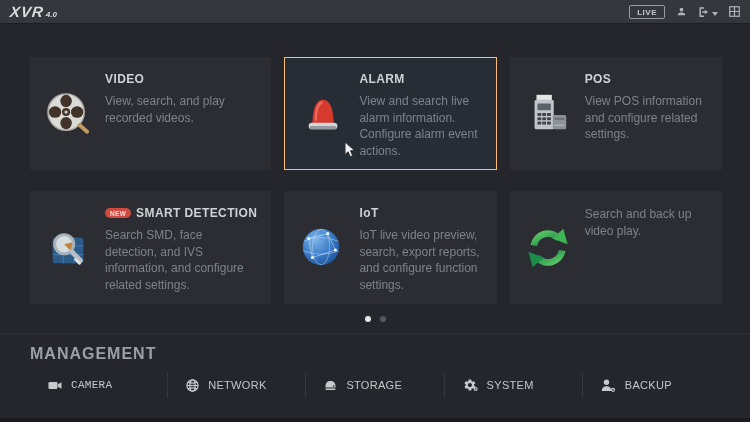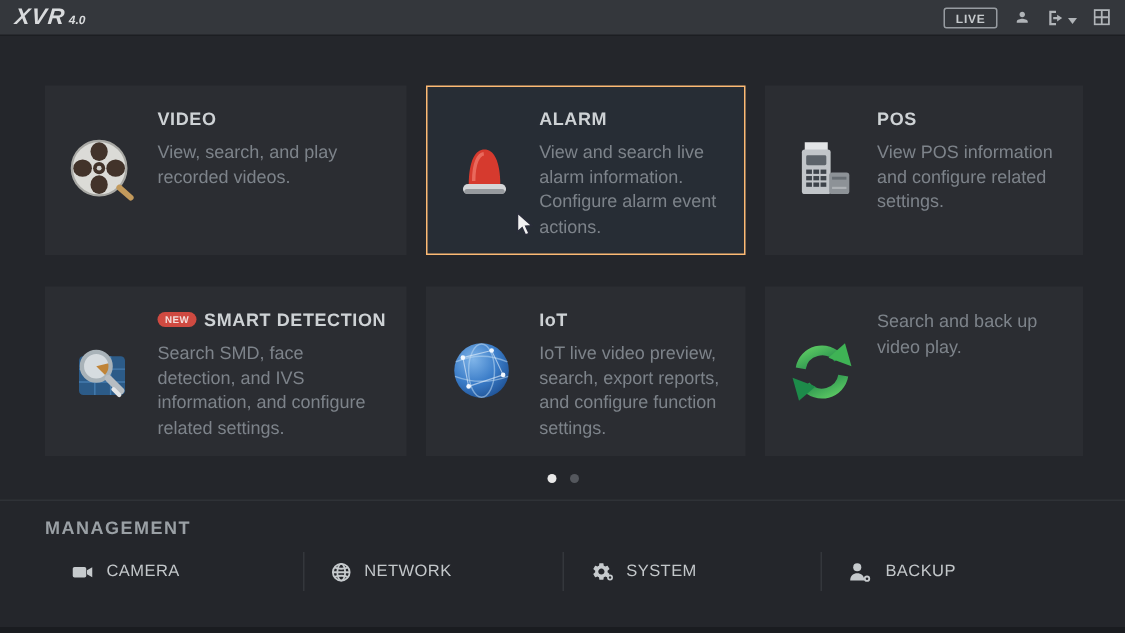--- a/index.html
+++ b/index.html
@@ -48,28 +48,28 @@
     background:#cf4a41;color:#f3ddda;font-size:6.5px;font-weight:bold;
     padding:1.5px 5px;border-radius:7px;letter-spacing:.3px;
   }
   
   .dots{position:absolute;top:316px;left:0;right:0;display:flex;justify-content:center;gap:9px;}
   .dot{width:6px;height:6px;border-radius:50%;cursor:pointer;}
   .dot.active{background:#e9e9e9;}
   .dot.inactive{background:#54575d;}
   
   .management{position:absolute;top:333px;left:0;right:0;border-top:1px solid #2f3237;}
-  .mgmt-title{margin:11px 0 0 30px;font-size:12px;font-weight:bold;color:#9aa0a5;letter-spacing:1px;}
+  .mgmt-title{margin:11px 0 0 30px;font-size:16px;font-weight:bold;color:#9aa0a5;letter-spacing:1px;}
   .mgmt-row{display:flex;margin:9px 30px 0 30px;}
   .mgmt-item{
     flex:1;display:flex;align-items:center;gap:9px;height:26px;
     padding-left:18px;border-left:1px solid #34373c;cursor:pointer;
     font-size:11px;color:#c3c7ca;letter-spacing:.3px;box-sizing:border-box;
   }
-  .mgmt-item:first-child{border-left:none;}
+  .mgmt-item:first-child{border-left:none;font-family:Liberation Mono, monospace;}
   .mgmt-item svg{display:block;flex:none;}
   
   .bottom-strip{position:absolute;left:0;right:0;bottom:0;height:4px;background:#1a1c20;}
   .cursor{position:absolute;left:344px;top:141px;pointer-events:none;z-index:50;}
 </style>
 </head>
 <body>
 
 <div class="topbar">
   <div class="logo">
@@ -251,20 +251,28 @@
     <div class="mgmt-item">
       <svg width="13" height="13" viewBox="0 0 13 13" fill="none" stroke="#c6cacd" stroke-width="1.2">
         <circle cx="6.5" cy="6.5" r="5.6"></circle>
         <ellipse cx="6.5" cy="6.5" rx="2.6" ry="5.6"></ellipse>
         <path d="M1 6.5 H12"></path>
         <path d="M1.7 3.3 Q6.5 5 11.3 3.3 M1.7 9.7 Q6.5 8 11.3 9.7"></path>
       </svg>
       <span>NETWORK</span>
     </div>
 
+    <div class="mgmt-item">
+      <svg width="13" height="12" viewBox="0 0 13 12" fill="#c6cacd">
+        <path d="M1.5 7.5 C1.5 3.8 3.6 2 6.5 2 C9.4 2 11.5 3.8 11.5 7.5 V8.6 H1.5 Z"></path>
+        <rect x="1.5" y="9.6" width="10" height="1.5" rx="0.7"></rect>
+        <circle cx="9.6" cy="7" r="0.8" fill="#24262b"></circle>
+      </svg>
+      <span>STORAGE</span>
+    </div>
 
     <div class="mgmt-item">
       <svg width="15" height="14" viewBox="0 0 26 24" fill="#c6cacd">
         <path d="M19.14 12.94c.04-.3.06-.61.06-.94 0-.32-.02-.64-.07-.94l2.03-1.58a.49.49 0 0 0 .12-.61l-1.92-3.32a.488.488 0 0 0-.59-.22l-2.39.96c-.5-.38-1.03-.7-1.62-.94l-.36-2.54a.484.484 0 0 0-.48-.41h-3.84c-.24 0-.43.17-.47.41l-.36 2.54c-.59.24-1.13.57-1.62.94l-2.39-.96c-.22-.08-.47 0-.59.22L2.74 8.87c-.12.21-.08.47.12.61l2.03 1.58c-.05.3-.09.63-.09.94s.02.64.07.94l-2.03 1.58a.49.49 0 0 0-.12.61l1.92 3.32c.12.22.37.29.59.22l2.39-.96c.5.38 1.03.7 1.62.94l.36 2.54c.05.24.24.41.48.41h3.84c.24 0 .44-.17.47-.41l.36-2.54c.59-.24 1.13-.56 1.62-.94l2.39.96c.22.08.47 0 .59-.22l1.92-3.32c.12-.22.07-.47-.12-.61l-2.01-1.58zM12 15.6c-1.98 0-3.6-1.62-3.6-3.6s1.62-3.6 3.6-3.6 3.6 1.62 3.6 3.6-1.62 3.6-3.6 3.6z"></path>
         <circle cx="22" cy="19" r="3.4"></circle>
         <circle cx="22" cy="19" r="1.4" fill="#24262b"></circle>
       </svg>
       <span>SYSTEM</span>
     </div>
 

